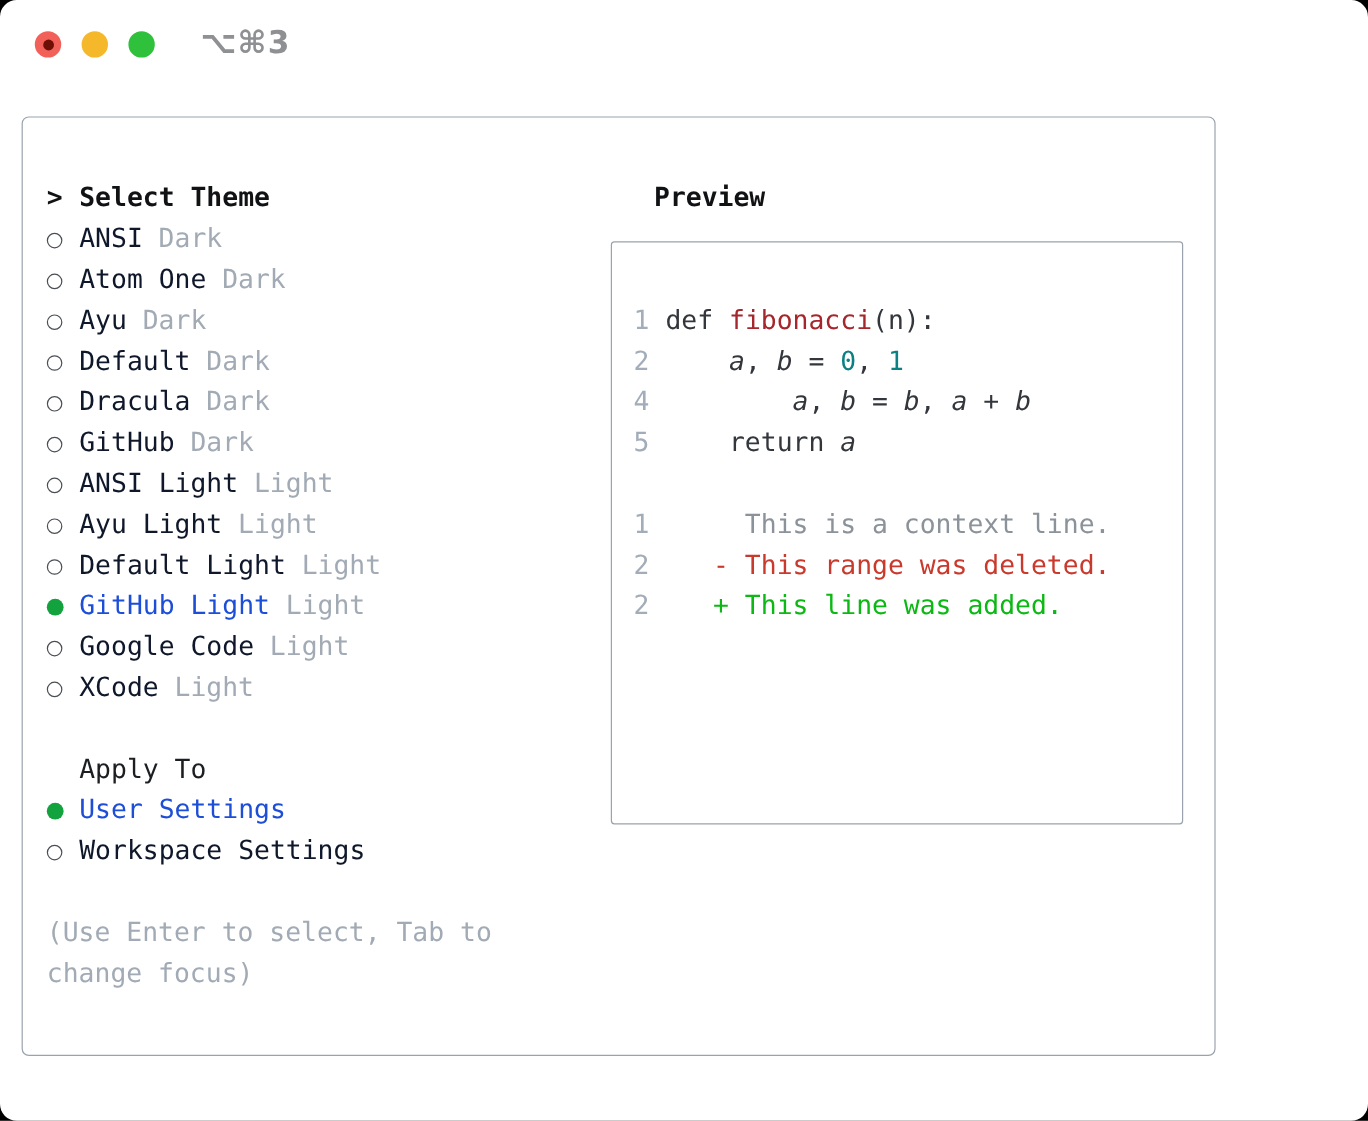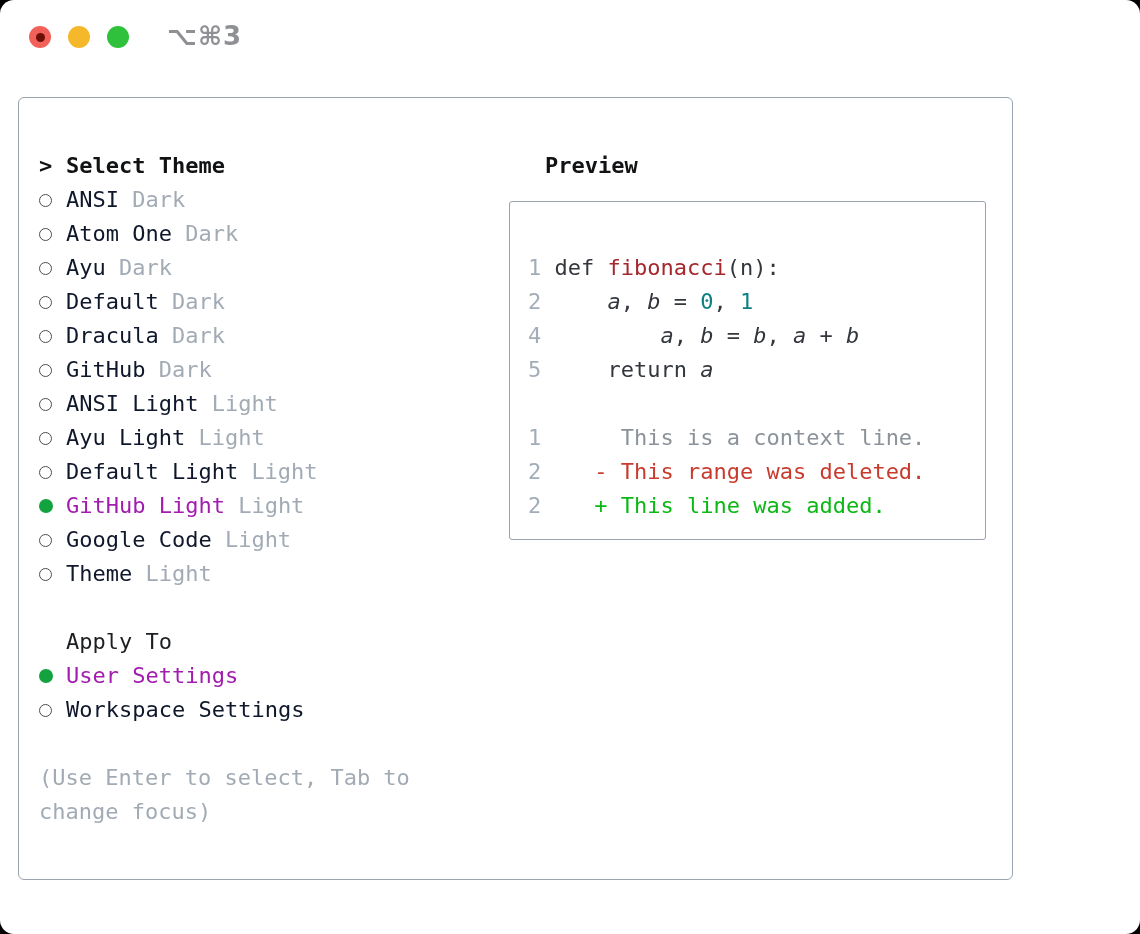--- a/index.html
+++ b/index.html
@@ -34,32 +34,32 @@
 
   
   .left-col{position:absolute;left:20px;top:51px;font-size:22px;line-height:34px;}
   .row{display:flex;height:34px;align-items:center;white-space:pre;}
   .cell-prefix{width:27px;display:flex;align-items:center;flex:none;}
   .pointer{font-weight:bold;color:#101214;}
   .menu-title{font-weight:bold;color:#101214;}
   .radio{width:13px;height:13px;border-radius:50%;border:1.5px solid #4a4e54;box-sizing:border-box;background:transparent;}
   .radio.selected{width:14px;height:14px;border:none;background:#12a33f;}
   .t-name{color:#0f172a;}
-  .t-name.sel{color:#a21caf;}
+  .t-name.sel{color:#1d4ed8;}
   .t-variant{color:#a2abb5;margin-left:0.6em;}
   .spacer{height:34px;}
   .apply-label{color:#1c1f22;}
   #help{color:#a2abb5;}
   #help .row{height:34px;}
 
   
   .right-col{position:absolute;left:490px;top:51px;}
   .preview-title{font-size:22px;line-height:34px;font-weight:bold;color:#101214;margin-left:36px;}
   .preview-box{
-    margin-top:18px;width:477px;height:339px;
+    margin-top:18px;width:477px;height:486px;
     border:1.6px solid #9aa3ad;border-radius:3px;box-sizing:border-box;
     padding:49px 0 0 18px;
     font-size:22px;line-height:34px;
     background:#fff;
   }
   .cl{white-space:pre;height:34px;}
   .s-ln{color:#a2adb9;}
   .s-c{color:#33373c;}
   .s-f{color:#a5262c;}
   .s-n{color:#0d8083;}
@@ -100,21 +100,21 @@
           <div class="row"><span class="cell-prefix"><span class="radio"></span></span><span class="t-name">Atom One</span><span class="t-variant">Dark</span></div>
           <div class="row"><span class="cell-prefix"><span class="radio"></span></span><span class="t-name">Ayu</span><span class="t-variant">Dark</span></div>
           <div class="row"><span class="cell-prefix"><span class="radio"></span></span><span class="t-name">Default</span><span class="t-variant">Dark</span></div>
           <div class="row"><span class="cell-prefix"><span class="radio"></span></span><span class="t-name">Dracula</span><span class="t-variant">Dark</span></div>
           <div class="row"><span class="cell-prefix"><span class="radio"></span></span><span class="t-name">GitHub</span><span class="t-variant">Dark</span></div>
           <div class="row"><span class="cell-prefix"><span class="radio"></span></span><span class="t-name">ANSI Light</span><span class="t-variant">Light</span></div>
           <div class="row"><span class="cell-prefix"><span class="radio"></span></span><span class="t-name">Ayu Light</span><span class="t-variant">Light</span></div>
           <div class="row"><span class="cell-prefix"><span class="radio"></span></span><span class="t-name">Default Light</span><span class="t-variant">Light</span></div>
           <div class="row"><span class="cell-prefix"><span class="radio selected"></span></span><span class="t-name sel">GitHub Light</span><span class="t-variant">Light</span></div>
           <div class="row"><span class="cell-prefix"><span class="radio"></span></span><span class="t-name">Google Code</span><span class="t-variant">Light</span></div>
-          <div class="row"><span class="cell-prefix"><span class="radio"></span></span><span class="t-name">Theme</span><span class="t-variant">Light</span></div>
+          <div class="row"><span class="cell-prefix"><span class="radio"></span></span><span class="t-name">XCode</span><span class="t-variant">Light</span></div>
         </div>
 
       <div class="spacer"></div>
 
       <div class="row">
         <span class="cell-prefix"></span>
         <span class="apply-label">Apply To</span>
       </div>
 
       <div id="apply-list">

